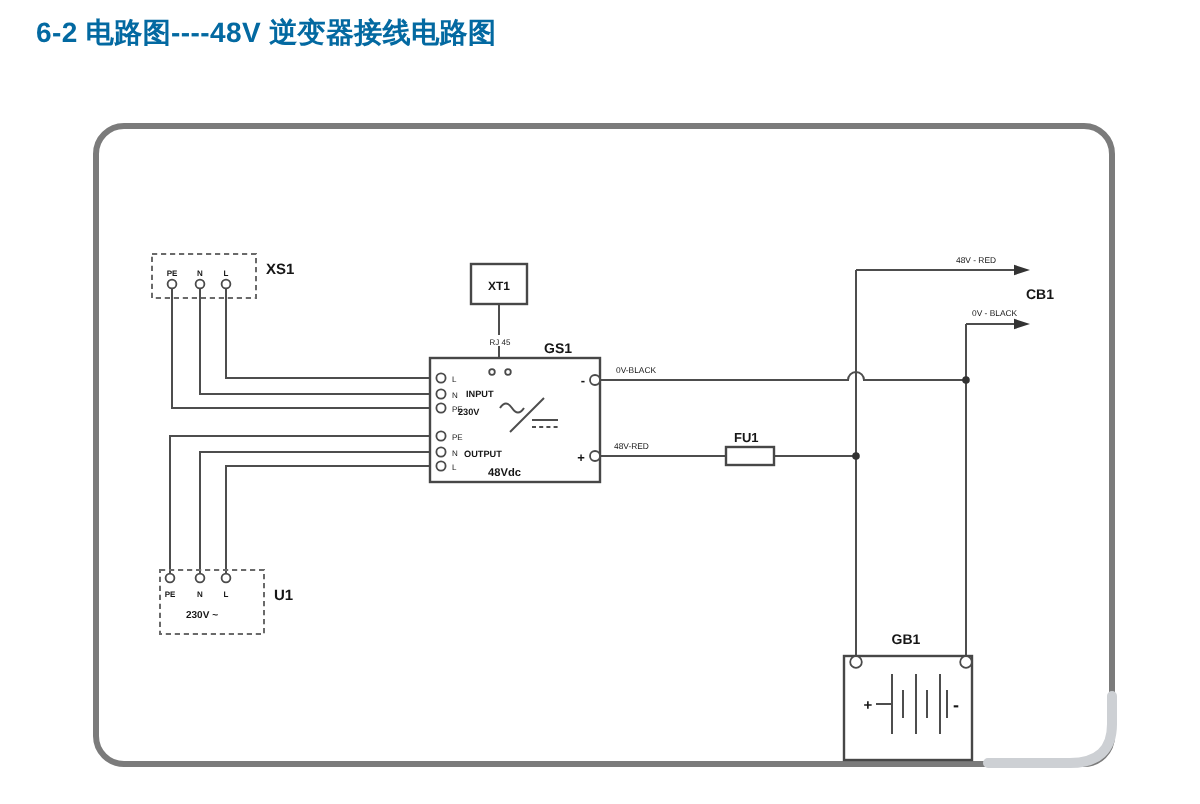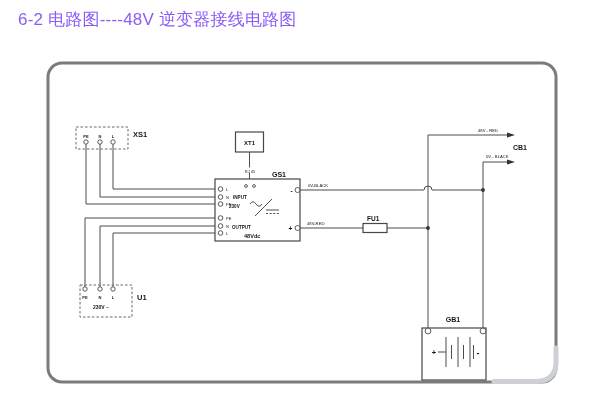--- a/index.html
+++ b/index.html
@@ -1,17 +1,17 @@
 <!DOCTYPE html>
 <html><head>
 <meta charset="utf-8">
 <style>
   html,body{margin:0;padding:0;background:#ffffff;}
   body{width:600px;height:402px;position:relative;font-family:"Liberation Sans",sans-serif;overflow:hidden;}
-  .title{position:absolute;left:18px;top:8px;font-size:17px;font-weight:normal;color:#8b5cf6;letter-spacing:.2px;}
+  .title{position:absolute;left:18px;top:8px;font-size:14px;font-weight:bold;color:#0369a1;letter-spacing:.2px;}
   svg{position:absolute;left:0;top:0;}
   .wire{stroke:#4d4d4d;stroke-width:1;fill:none;}
   .boxline{fill:#ffffff;stroke:#474747;stroke-width:1.2;}
   .dashbox{fill:none;stroke:#6a6a6a;stroke-width:1;stroke-dasharray:2.6 1.9;}
   .pin{fill:#ffffff;stroke:#4a4a4a;stroke-width:0.9;}
   .dot{fill:#333;stroke:none;}
   .arrow{fill:#333;stroke:none;}
   text{font-family:"Liberation Sans",sans-serif;fill:#161616;}
   .b{font-weight:bold;}
 </style>

